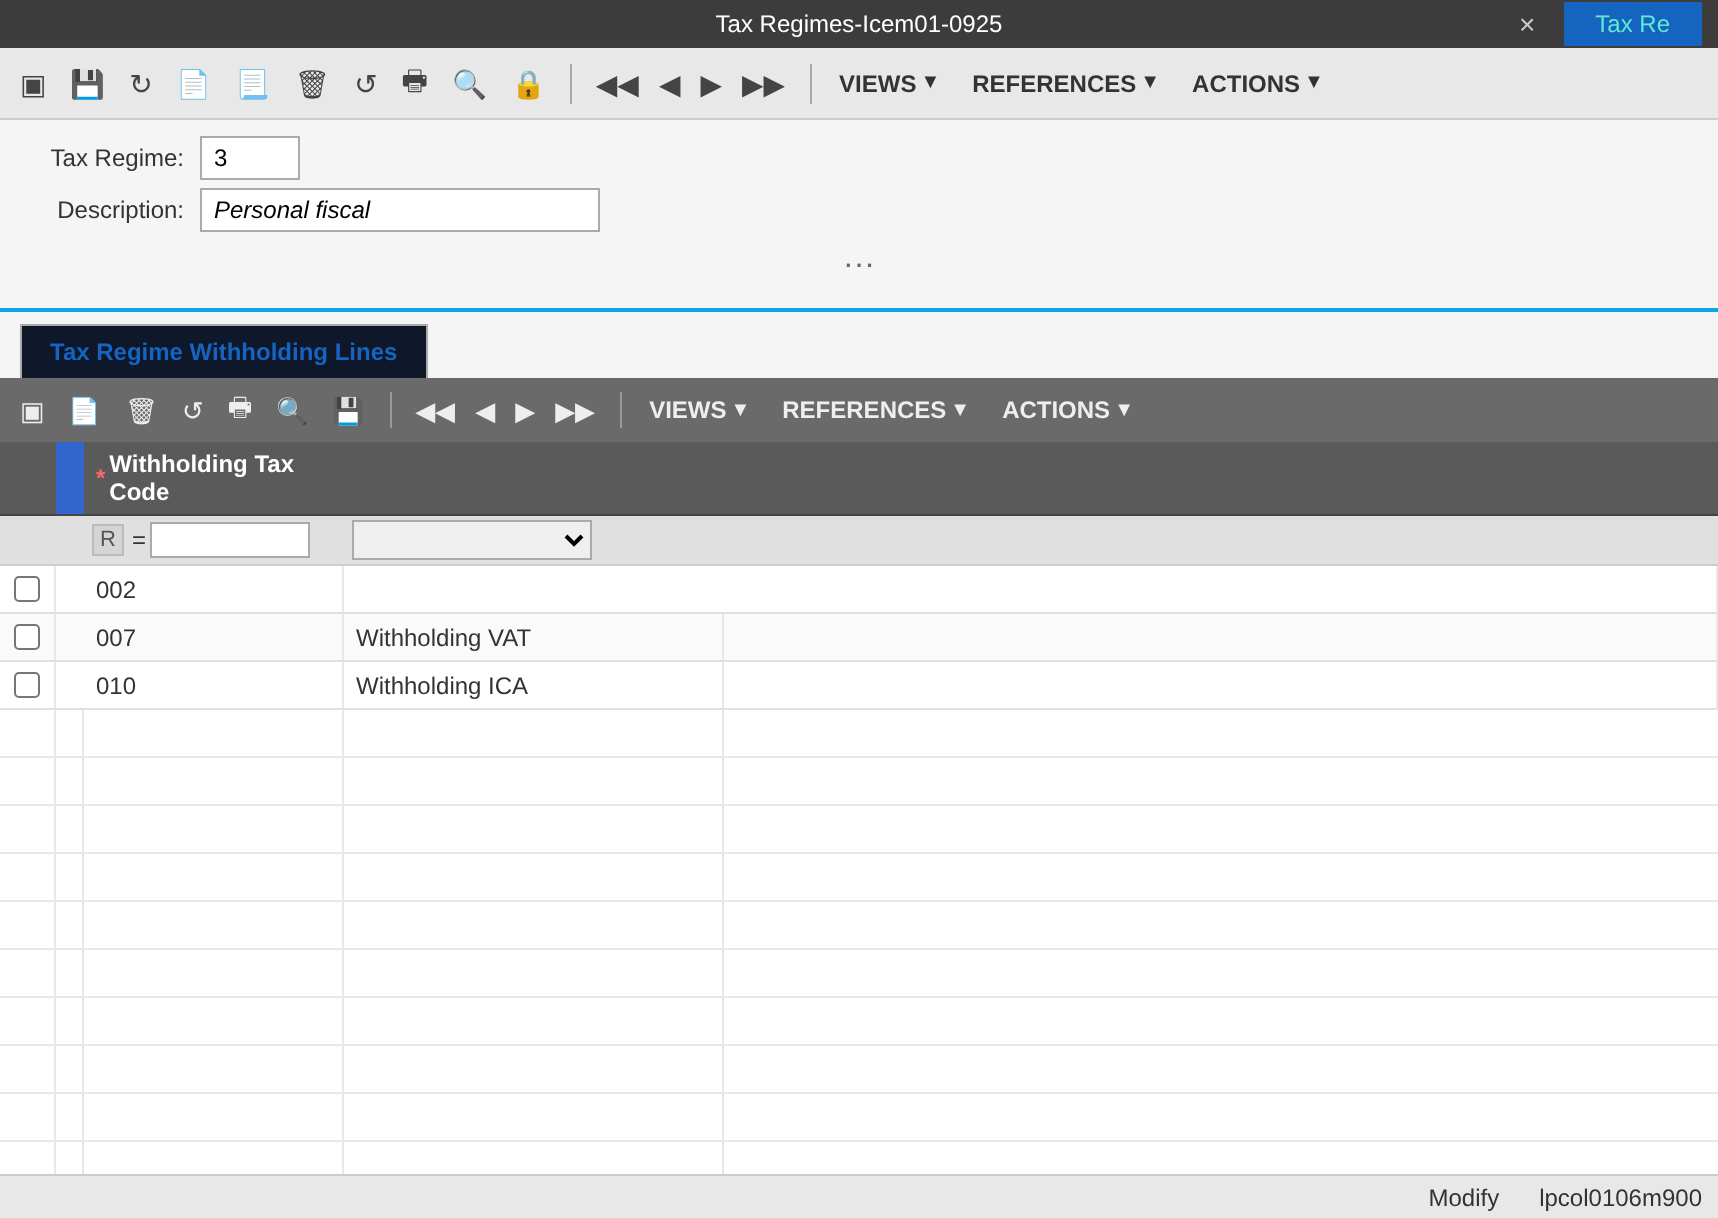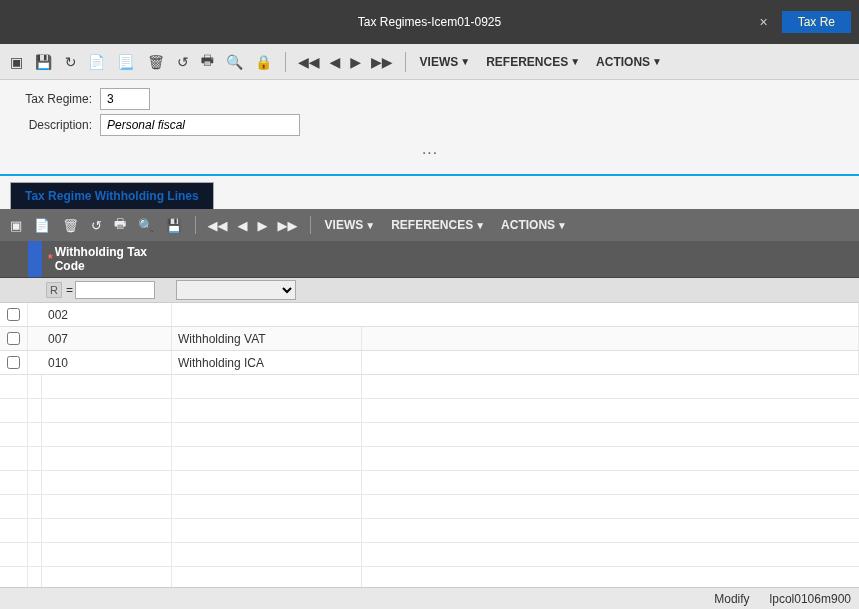--- a/index.html
+++ b/index.html
@@ -1,29 +1,29 @@
 <!DOCTYPE html>
 <html><head>
   <meta charset="utf-8">
   <style>
     * { box-sizing: border-box; margin: 0; padding: 0; }
     body { font-family: Arial, sans-serif; font-size: 12px; background: #f0f0f0; overflow: hidden; }
 
     
     .title-bar {
       display: flex; align-items: center; justify-content: space-between;
-      background: #3c3c3c; color: white; height: 44px; padding: 0 8px;
+      background: #3c3c3c; color: white; height: 24px; padding: 0 8px;
     }
     .title-bar-title { flex: 1; text-align: center; font-size: 12px; }
     .title-bar-close {
       cursor: pointer; font-size: 14px; color: #ccc;
       background: none; border: none; padding: 2px 6px;
     }
     .title-bar-tab {
-      background: #1565c0; color: #fef9c3; padding: 4px 16px; font-size: 12px; white-space: nowrap;
+      background: #1565c0; color: #5eead4; padding: 4px 16px; font-size: 12px; white-space: nowrap;
     }
 
     
     .toolbar {
       display: flex; align-items: center; background: #e8e8e8;
       padding: 4px 6px; gap: 4px; border-bottom: 1px solid #ccc; height: 36px;
     }
     .toolbar-btn {
       background: none; border: none; cursor: pointer; padding: 2px 4px;
       font-size: 14px; color: #444; display: flex; align-items: center;

